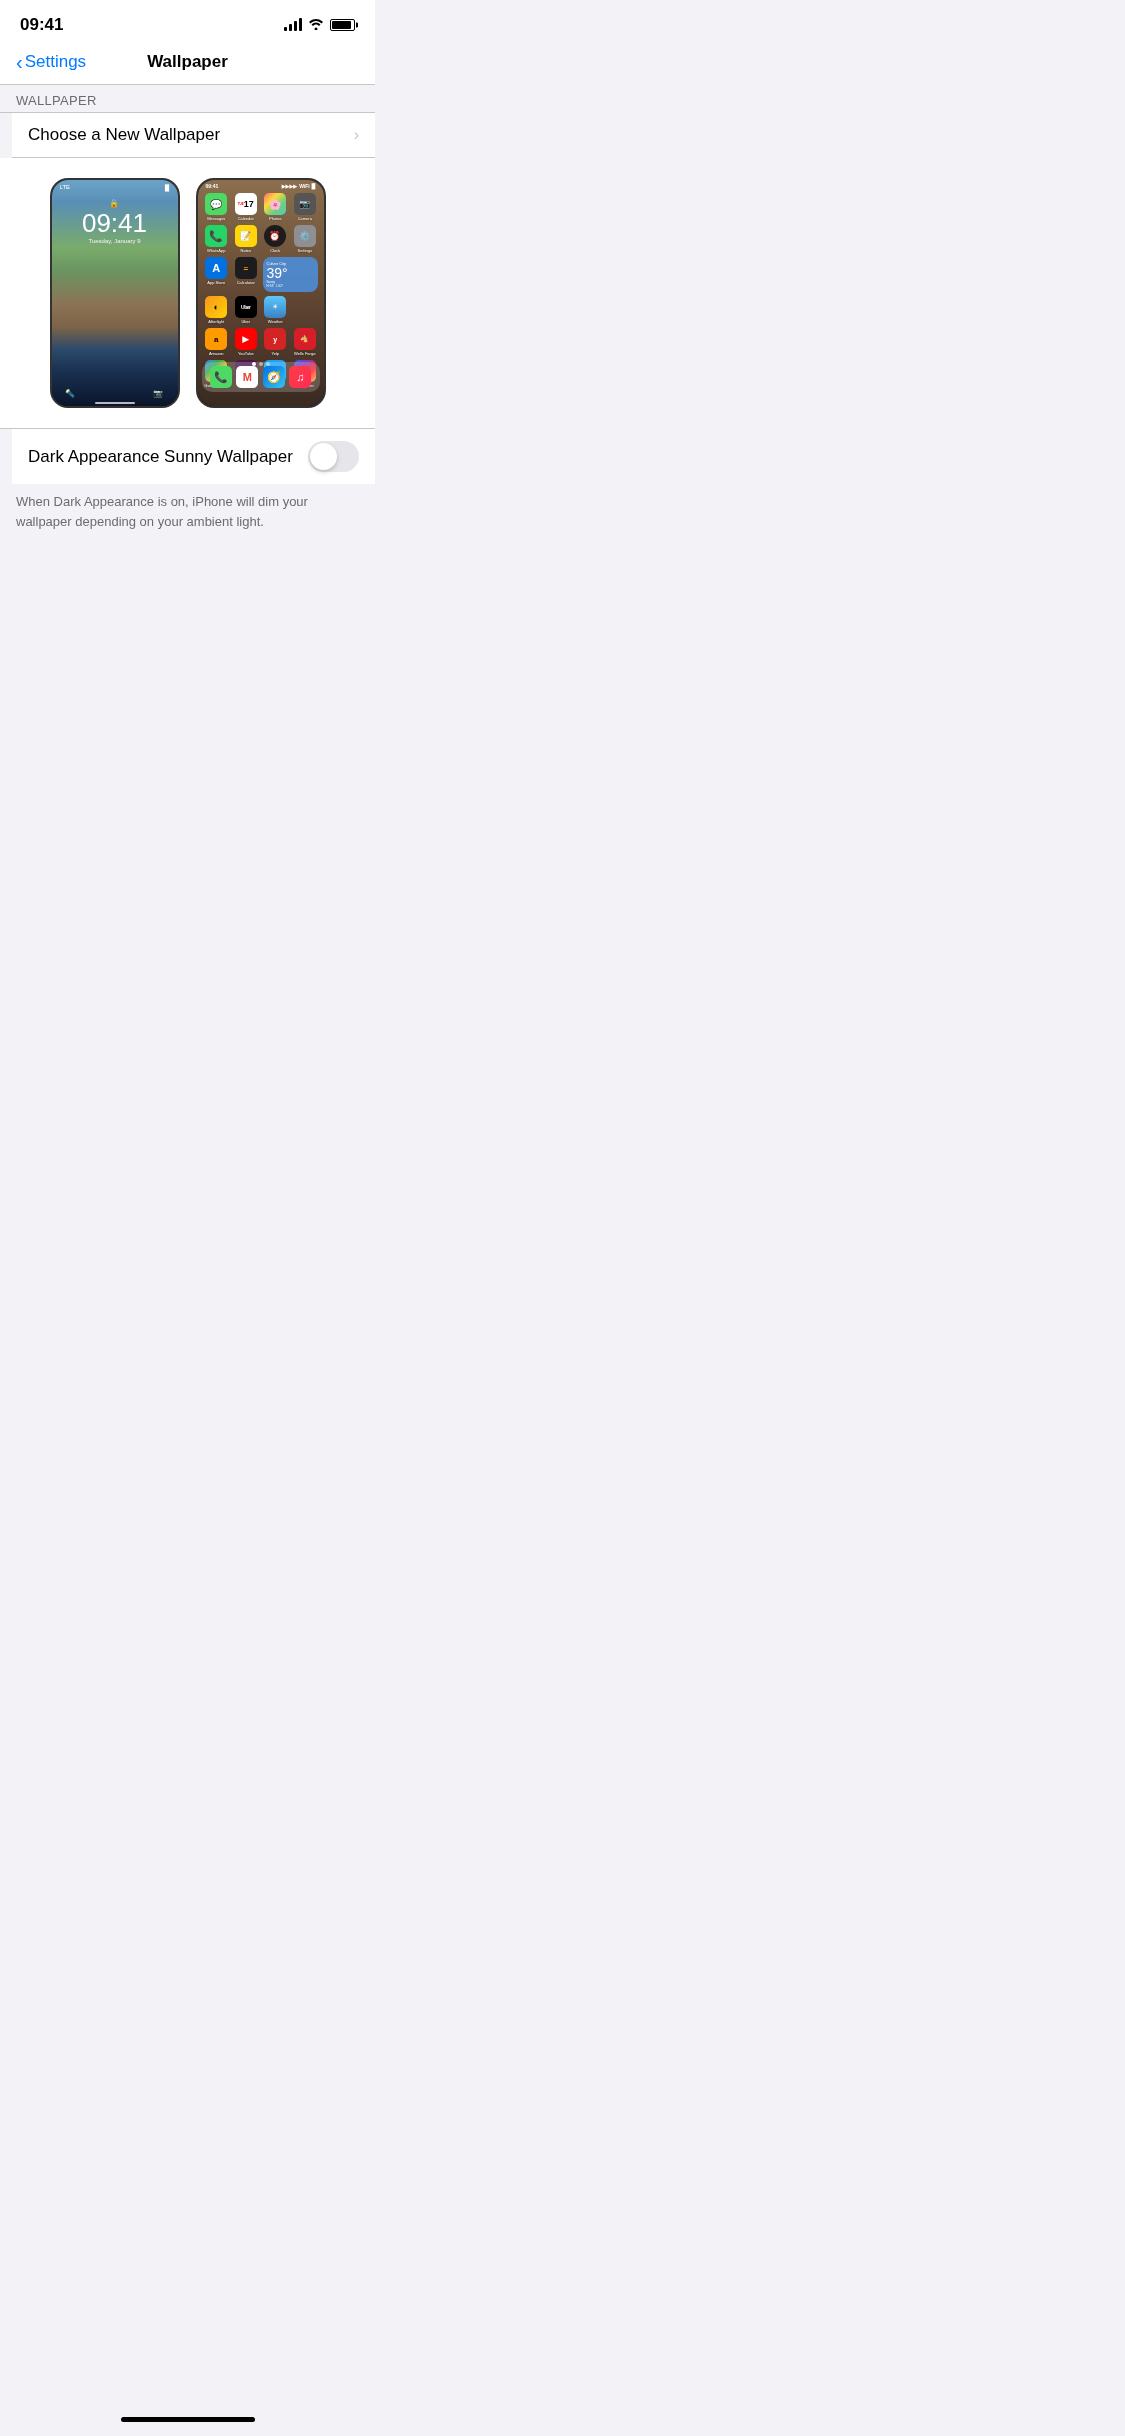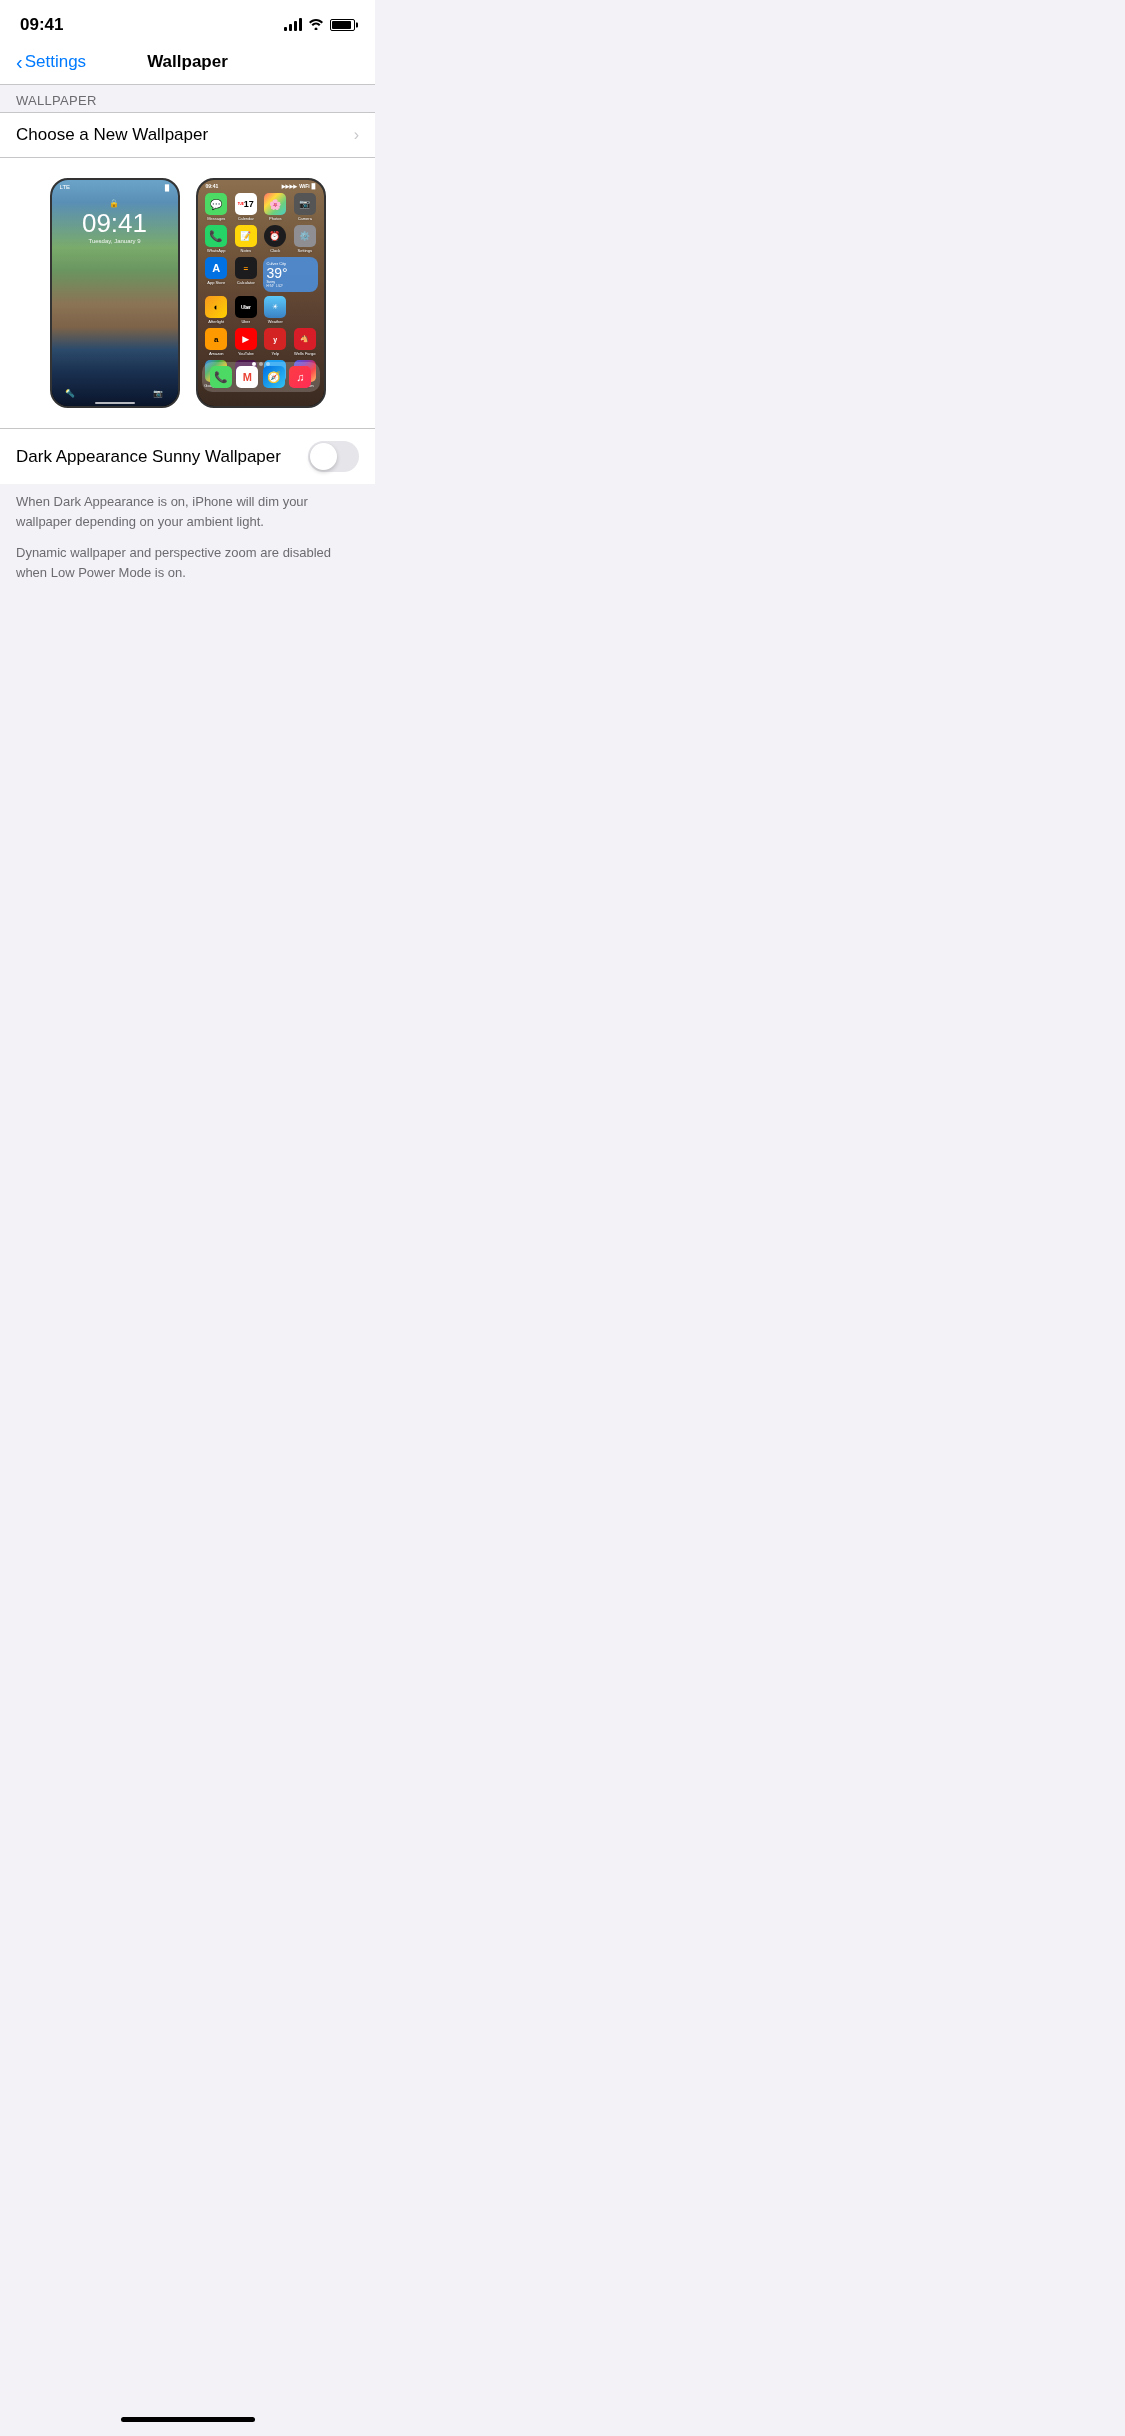--- a/index.html
+++ b/index.html
@@ -113,20 +113,21 @@
       font-weight: 400;
       color: #6c6c70;
       letter-spacing: 0.3px;
       text-transform: uppercase;
       border-bottom: 1px solid #c6c6c8;
     }
 
     
     .content-section {
       background: #b91c1c;
+      margin-left: 12px;
     }
 
     
     .wallpaper-row {
       display: flex;
       align-items: center;
       justify-content: space-between;
       padding: 12px 16px;
       background: #fff;
       cursor: pointer;
@@ -626,19 +627,18 @@
   <div class="toggle-row">
     <span class="toggle-label">Dark Appearance Sunny Wallpaper</span>
     <div class="toggle-switch">
       <div class="toggle-knob"></div>
     </div>
   </div>
 </div>
 
 <div class="footer-text">
   <p>When Dark Appearance is on, iPhone will dim your wallpaper depending on your ambient light.</p>
-  <p>Dynamic wallpaper and perspective zoom are disabled when Low Power Mode is on.</p>
 </div>
 
 <div style="height:80px;"></div>
 <div class="home-indicator-area">
   <div class="home-indicator"></div>
 </div>
 
 </body></html>

